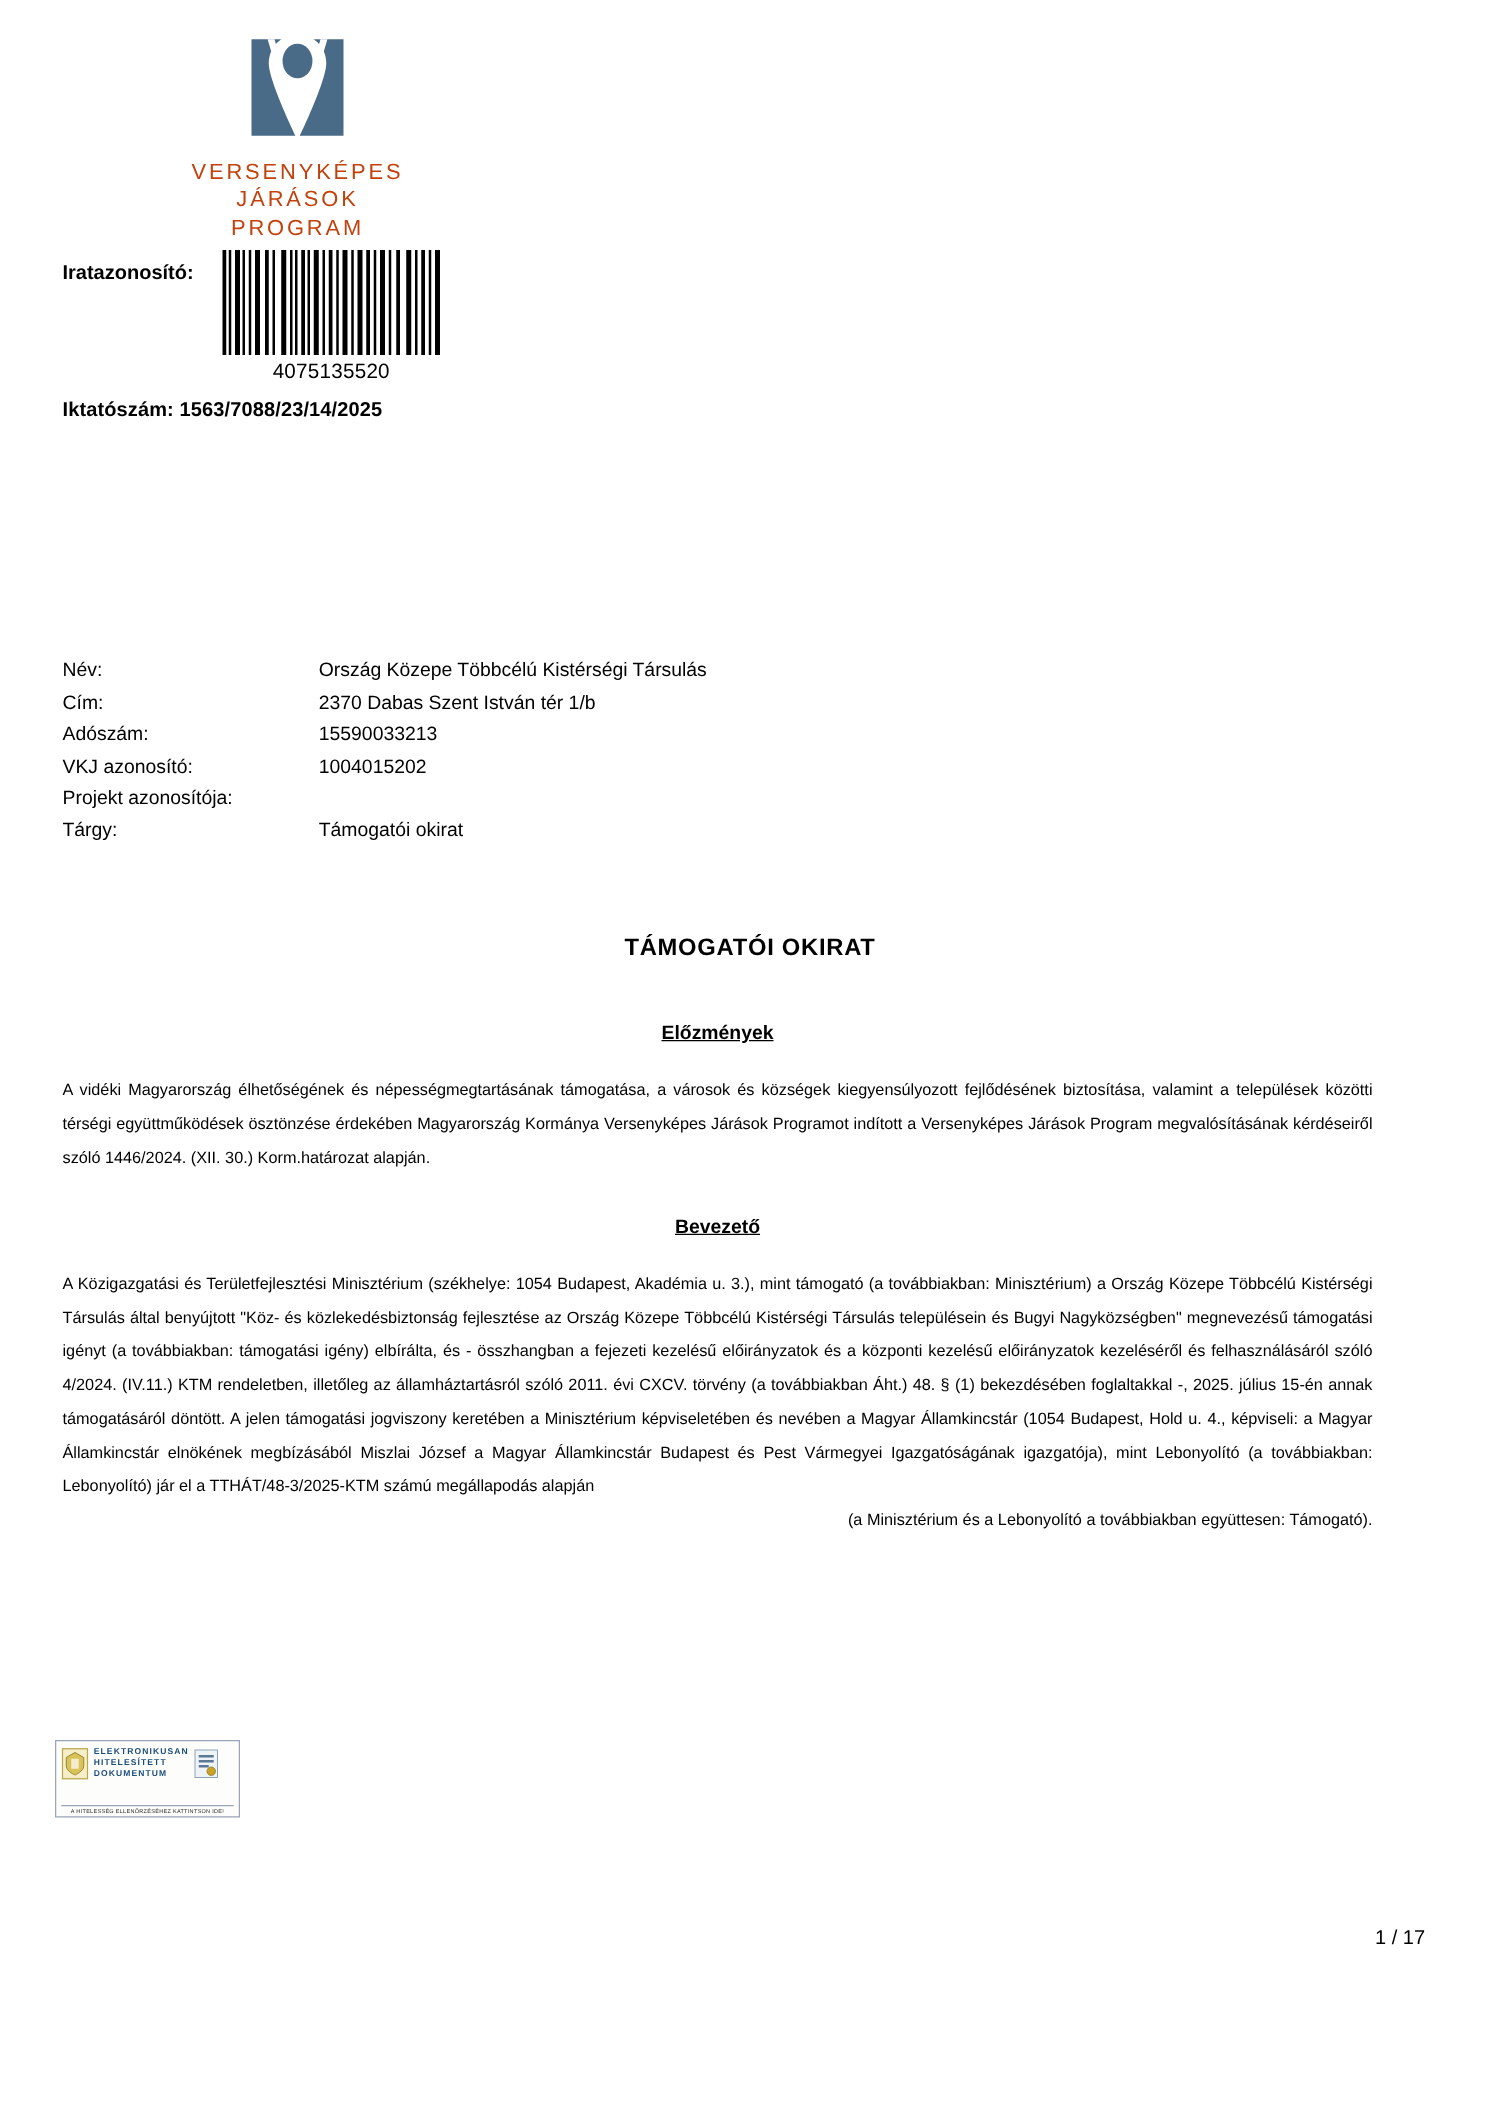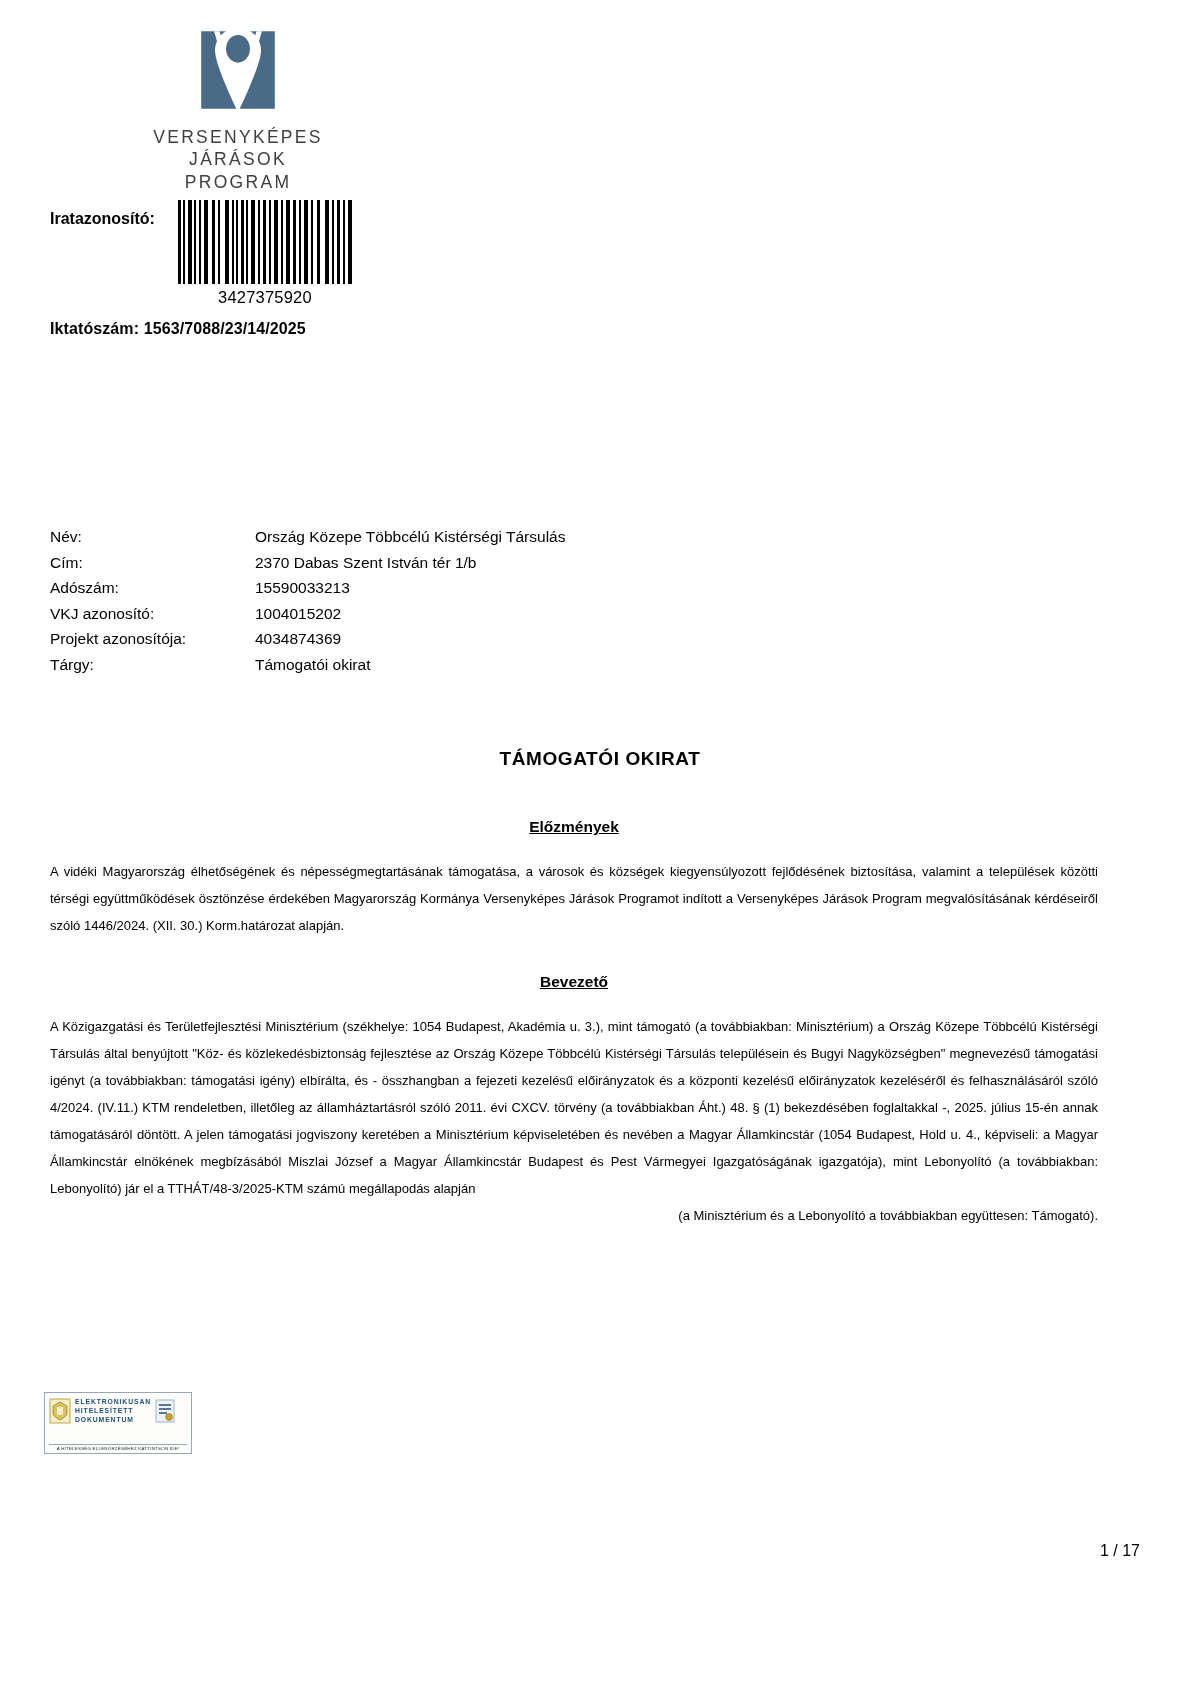--- a/index.html
+++ b/index.html
@@ -30,21 +30,21 @@
     width: 240px;
     text-align: center;
   }
   .logo-mark {
     width: 92px;
     height: 92px;
     margin: 0 auto 10px auto;
     display: block;
   }
   .logo-text {
-    color: #404040;
+    color: #c2410c;
     font-size: 17.5px;
     letter-spacing: 2.3px;
     line-height: 1.28;
     font-weight: 400;
     white-space: pre-line;
   }
 
   
   .irat-label {
     position: absolute;
@@ -243,21 +243,21 @@
         <rect x="128" y="0" width="4" height="84"></rect>
         <rect x="135" y="0" width="2" height="84"></rect>
         <rect x="141" y="0" width="3" height="84"></rect>
         <rect x="149" y="0" width="4" height="84"></rect>
         <rect x="156" y="0" width="2" height="84"></rect>
         <rect x="161" y="0" width="3" height="84"></rect>
         <rect x="167" y="0" width="2" height="84"></rect>
         <rect x="172" y="0" width="4" height="84"></rect>
       </g>
     </svg>
-    <div class="barcode-number">3427375920</div>
+    <div class="barcode-number">4075135520</div>
   </div>
 
   <div class="iktato">Iktatószám: 1563/7088/23/14/2025</div>
 
   <div class="details">
     <div class="details-row">
       <div class="details-key">Név:</div>
       <div class="details-val">Ország Közepe Többcélú Kistérségi Társulás</div>
     </div>
     <div class="details-row">
@@ -267,21 +267,20 @@
     <div class="details-row">
       <div class="details-key">Adószám:</div>
       <div class="details-val">15590033213</div>
     </div>
     <div class="details-row">
       <div class="details-key">VKJ azonosító:</div>
       <div class="details-val">1004015202</div>
     </div>
     <div class="details-row">
       <div class="details-key">Projekt azonosítója:</div>
-      <div class="details-val">4034874369</div>
     </div>
     <div class="details-row">
       <div class="details-key">Tárgy:</div>
       <div class="details-val">Támogatói okirat</div>
     </div>
   </div>
 
   <div class="doc-title">TÁMOGATÓI OKIRAT</div>
 
   <div class="content">

